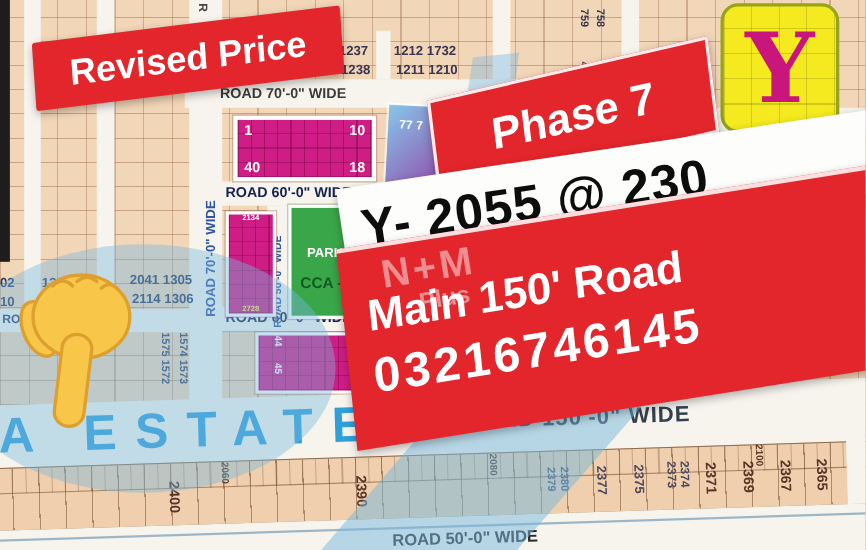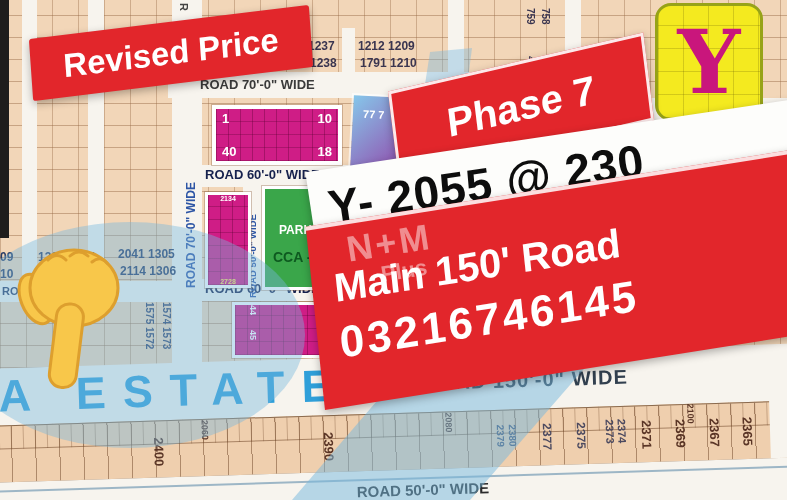--- a/index.html
+++ b/index.html
@@ -65,23 +65,23 @@
     <div class="roadlabel navylabel" style="left:205px;top:167px;font-size:13px;">ROAD 60'-0" WIDE</div>
     <div class="roadlabel navylabel" style="left:205px;top:281px;font-size:13px;">ROAD 60'-0" WIDE</div>
     <div class="bluevert" style="left:184px;top:288px;font-size:12px;">ROAD 70'-0" WIDE</div>
     <div class="bluevert" style="left:247px;top:298px;font-size:9.5px;">ROAD 50'-0" WIDE</div>
     <div class="roadlabel" style="left:2px;top:285px;font-size:11px;color:#283c66;">ROAD</div>
     <div class="roadlabel" style="left:76px;top:285px;font-size:11px;color:#283c66;">WIDE</div>
     <div class="vnum" style="left:190px;top:3px;font-size:11px;color:#444;">R</div>
 
     <div class="num" style="left:308px;top:39px;">1237</div>
     <div class="num" style="left:310px;top:56px;text-align:center;">1238</div>
-    <div class="num" style="left:358px;top:39px;">1212 1209</div>
-    <div class="num" style="left:360px;top:56px;">1791 1210</div>
-    <div class="num" style="left:0;top:250px;color:#283c66;">09</div>
+    <div class="num" style="left:358px;top:39px;">1212 1732</div>
+    <div class="num" style="left:360px;top:56px;">1211 1210</div>
+    <div class="num" style="left:0;top:250px;color:#283c66;">02</div>
     <div class="num" style="left:0;top:267px;color:#283c66;">10</div>
     <div class="num" style="left:38px;top:250px;color:#283c66;">1360 1357</div>
     <div class="num" style="left:40px;top:267px;color:#283c66;">1359 1358</div>
     <div class="num" style="left:118px;top:247px;color:#283c66;">2041 1305</div>
     <div class="num" style="left:120px;top:264px;color:#283c66;">2114 1306</div>
     <div class="vnum" style="left:536px;top:8px;font-size:10px;color:#3a3550;">759</div>
     <div class="vnum" style="left:551px;top:8px;font-size:10px;color:#3a3550;">758</div>
     <div class="vnum" style="left:536px;top:56px;font-size:9px;color:#3a3550;">4</div>
     <div class="vnum" style="left:550px;top:56px;font-size:9px;color:#3a3550;">5</div>
     <div class="vnum" style="left:155px;top:302px;font-size:10px;color:#33456e;">1575 1572</div>

